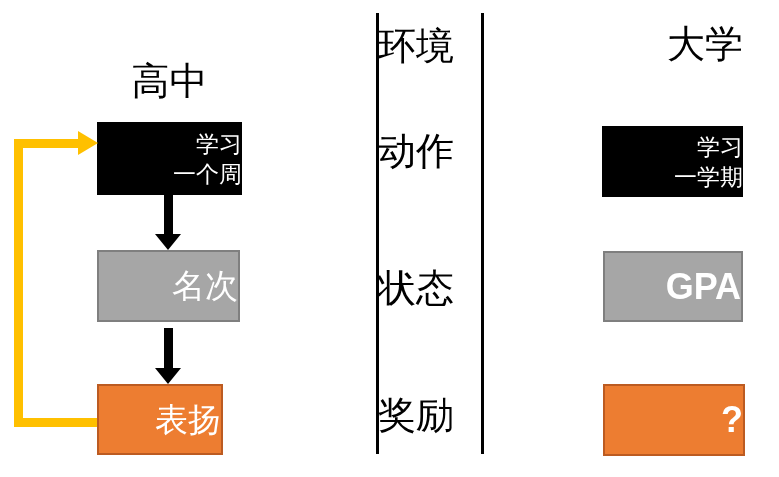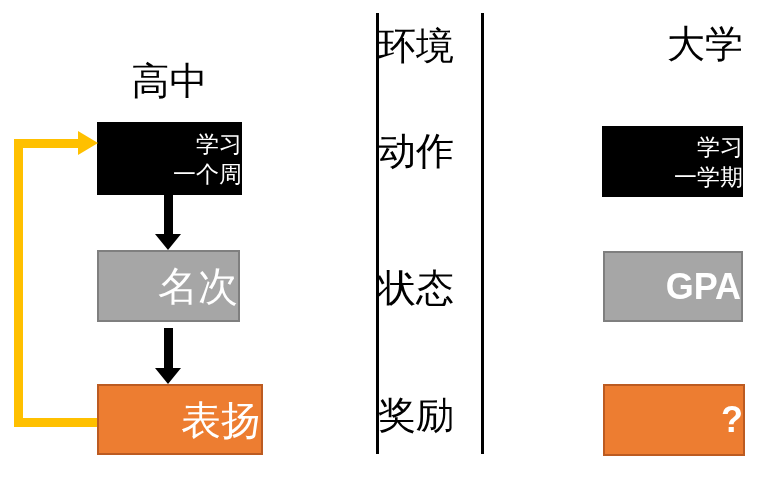--- a/index.html
+++ b/index.html
@@ -47,21 +47,21 @@
     align-items: flex-end;
     justify-content: center;
     color: #ffffff;
     text-align: center;
     box-sizing: border-box;
   }
   .box-black { background: #000000; }
   .box-gray  { background: #a6a6a6; border: 2px solid #7f7f7f; }
   .box-orange{ background: #ed7d31; border: 2px solid #bc5b21; }
   .two-line { font-size: 23px; line-height: 30px; }
-  .one-line-cjk { font-size: 40px; line-height: 36px; padding-left: 24px; }
+  .one-line-cjk { font-size: 33px; line-height: 36px; padding-left: 24px; }
   .one-line-lat { font-size: 36px; line-height: 38px; font-weight: bold; }
   .arrow-shaft {
     position: absolute;
     width: 9px;
     background: #000000;
   }
   .arrow-head-down {
     position: absolute;
     width: 0; height: 0;
     border-left: 13px solid transparent;
@@ -105,21 +105,21 @@
   <div class="arrow-shaft" style="left:164px; top:195px; height:39px;"></div>
   <div class="arrow-head-down" style="left:155px; top:234px;"></div>
 
   <div class="box box-gray one-line-cjk" style="left:97px; top:250px; width:143px; height:72px;">
     <span>名次</span>
   </div>
 
   <div class="arrow-shaft" style="left:164px; top:328px; height:40px;"></div>
   <div class="arrow-head-down" style="left:155px; top:368px;"></div>
 
-  <div class="box box-orange one-line-cjk" style="left:97px; top:384px; width:166px; height:71px;">
+  <div class="box box-orange one-line-cjk" style="left:97px; top:384px; width:126px; height:71px;">
     <span>表扬</span>
   </div>
 
   <div class="yellow-seg" style="left:14px; top:418px; width:83px; height:9px;"></div>
   <div class="yellow-seg" style="left:14px; top:139px; width:9px; height:288px;"></div>
   <div class="yellow-seg" style="left:14px; top:139px; width:64px; height:9px;"></div>
   <div class="yellow-head-right" style="left:78px; top:131px;"></div>
 
   <div class="box box-black two-line" style="left:602px; top:126px; width:141px; height:71px;">
     <span>学习</span>

